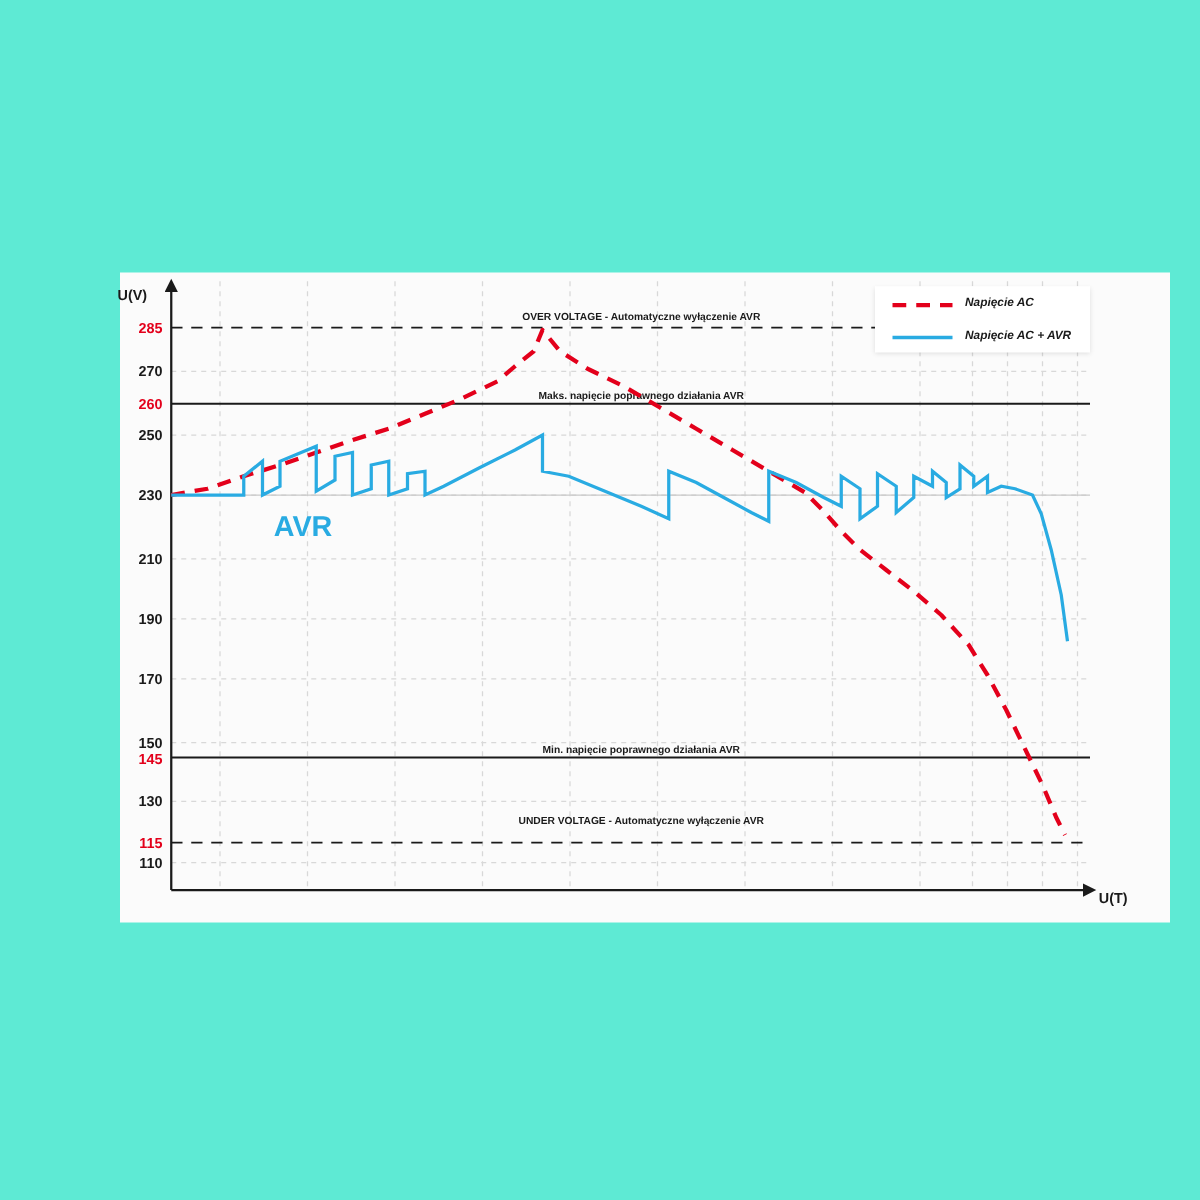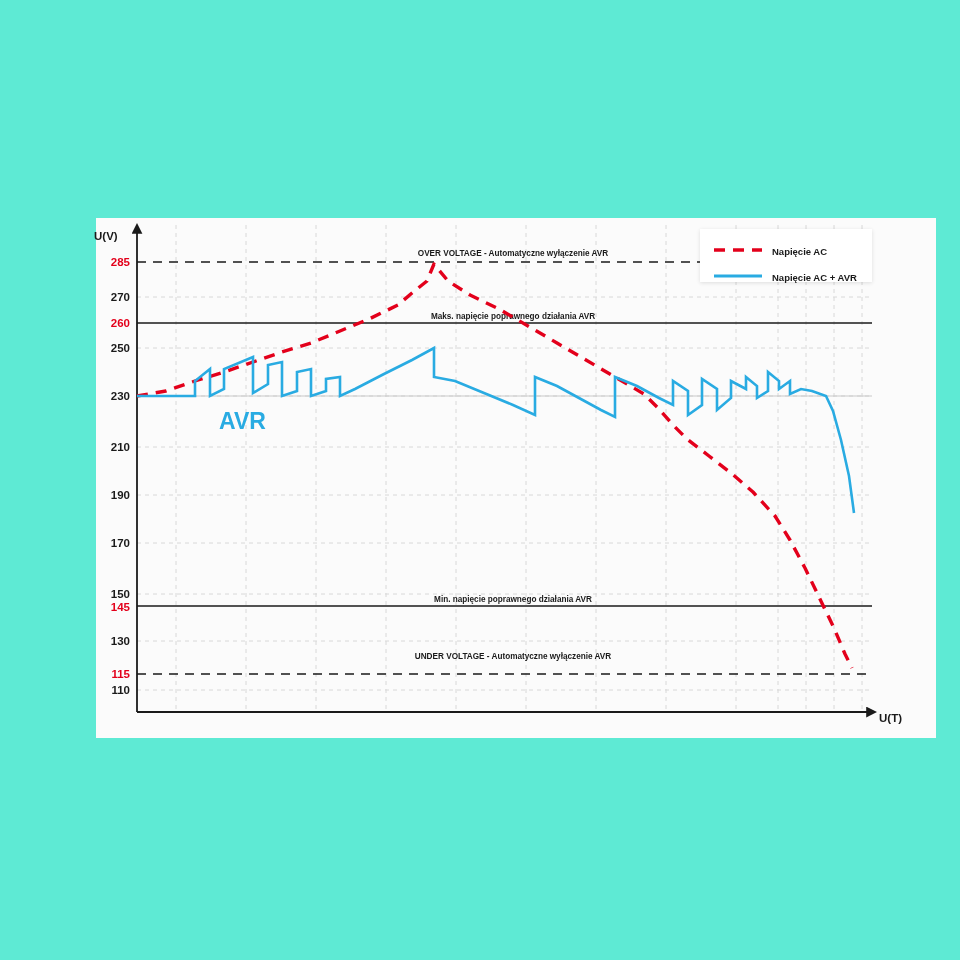--- a/index.html
+++ b/index.html
@@ -67,21 +67,22 @@
     height: 53px;
     background: #ffffff;
     box-shadow: 0 1px 4px rgba(0,0,0,0.12);
   }
   .legend-row {
     position: absolute;
     left: 0;
     width: 172px;
     height: 20px;
     display: flex;
-    align-items: flex-end;
+    align-items: flex-start;
+    font-style: italic;
   }
   .legend-row.r1 { top: 8px; }
   .legend-row.r2 { top: 34px; }
   .legend-swatch {
     width: 52px;
     height: 14px;
     margin-left: 12px;
     flex: 0 0 auto;
     position: relative;
   }

